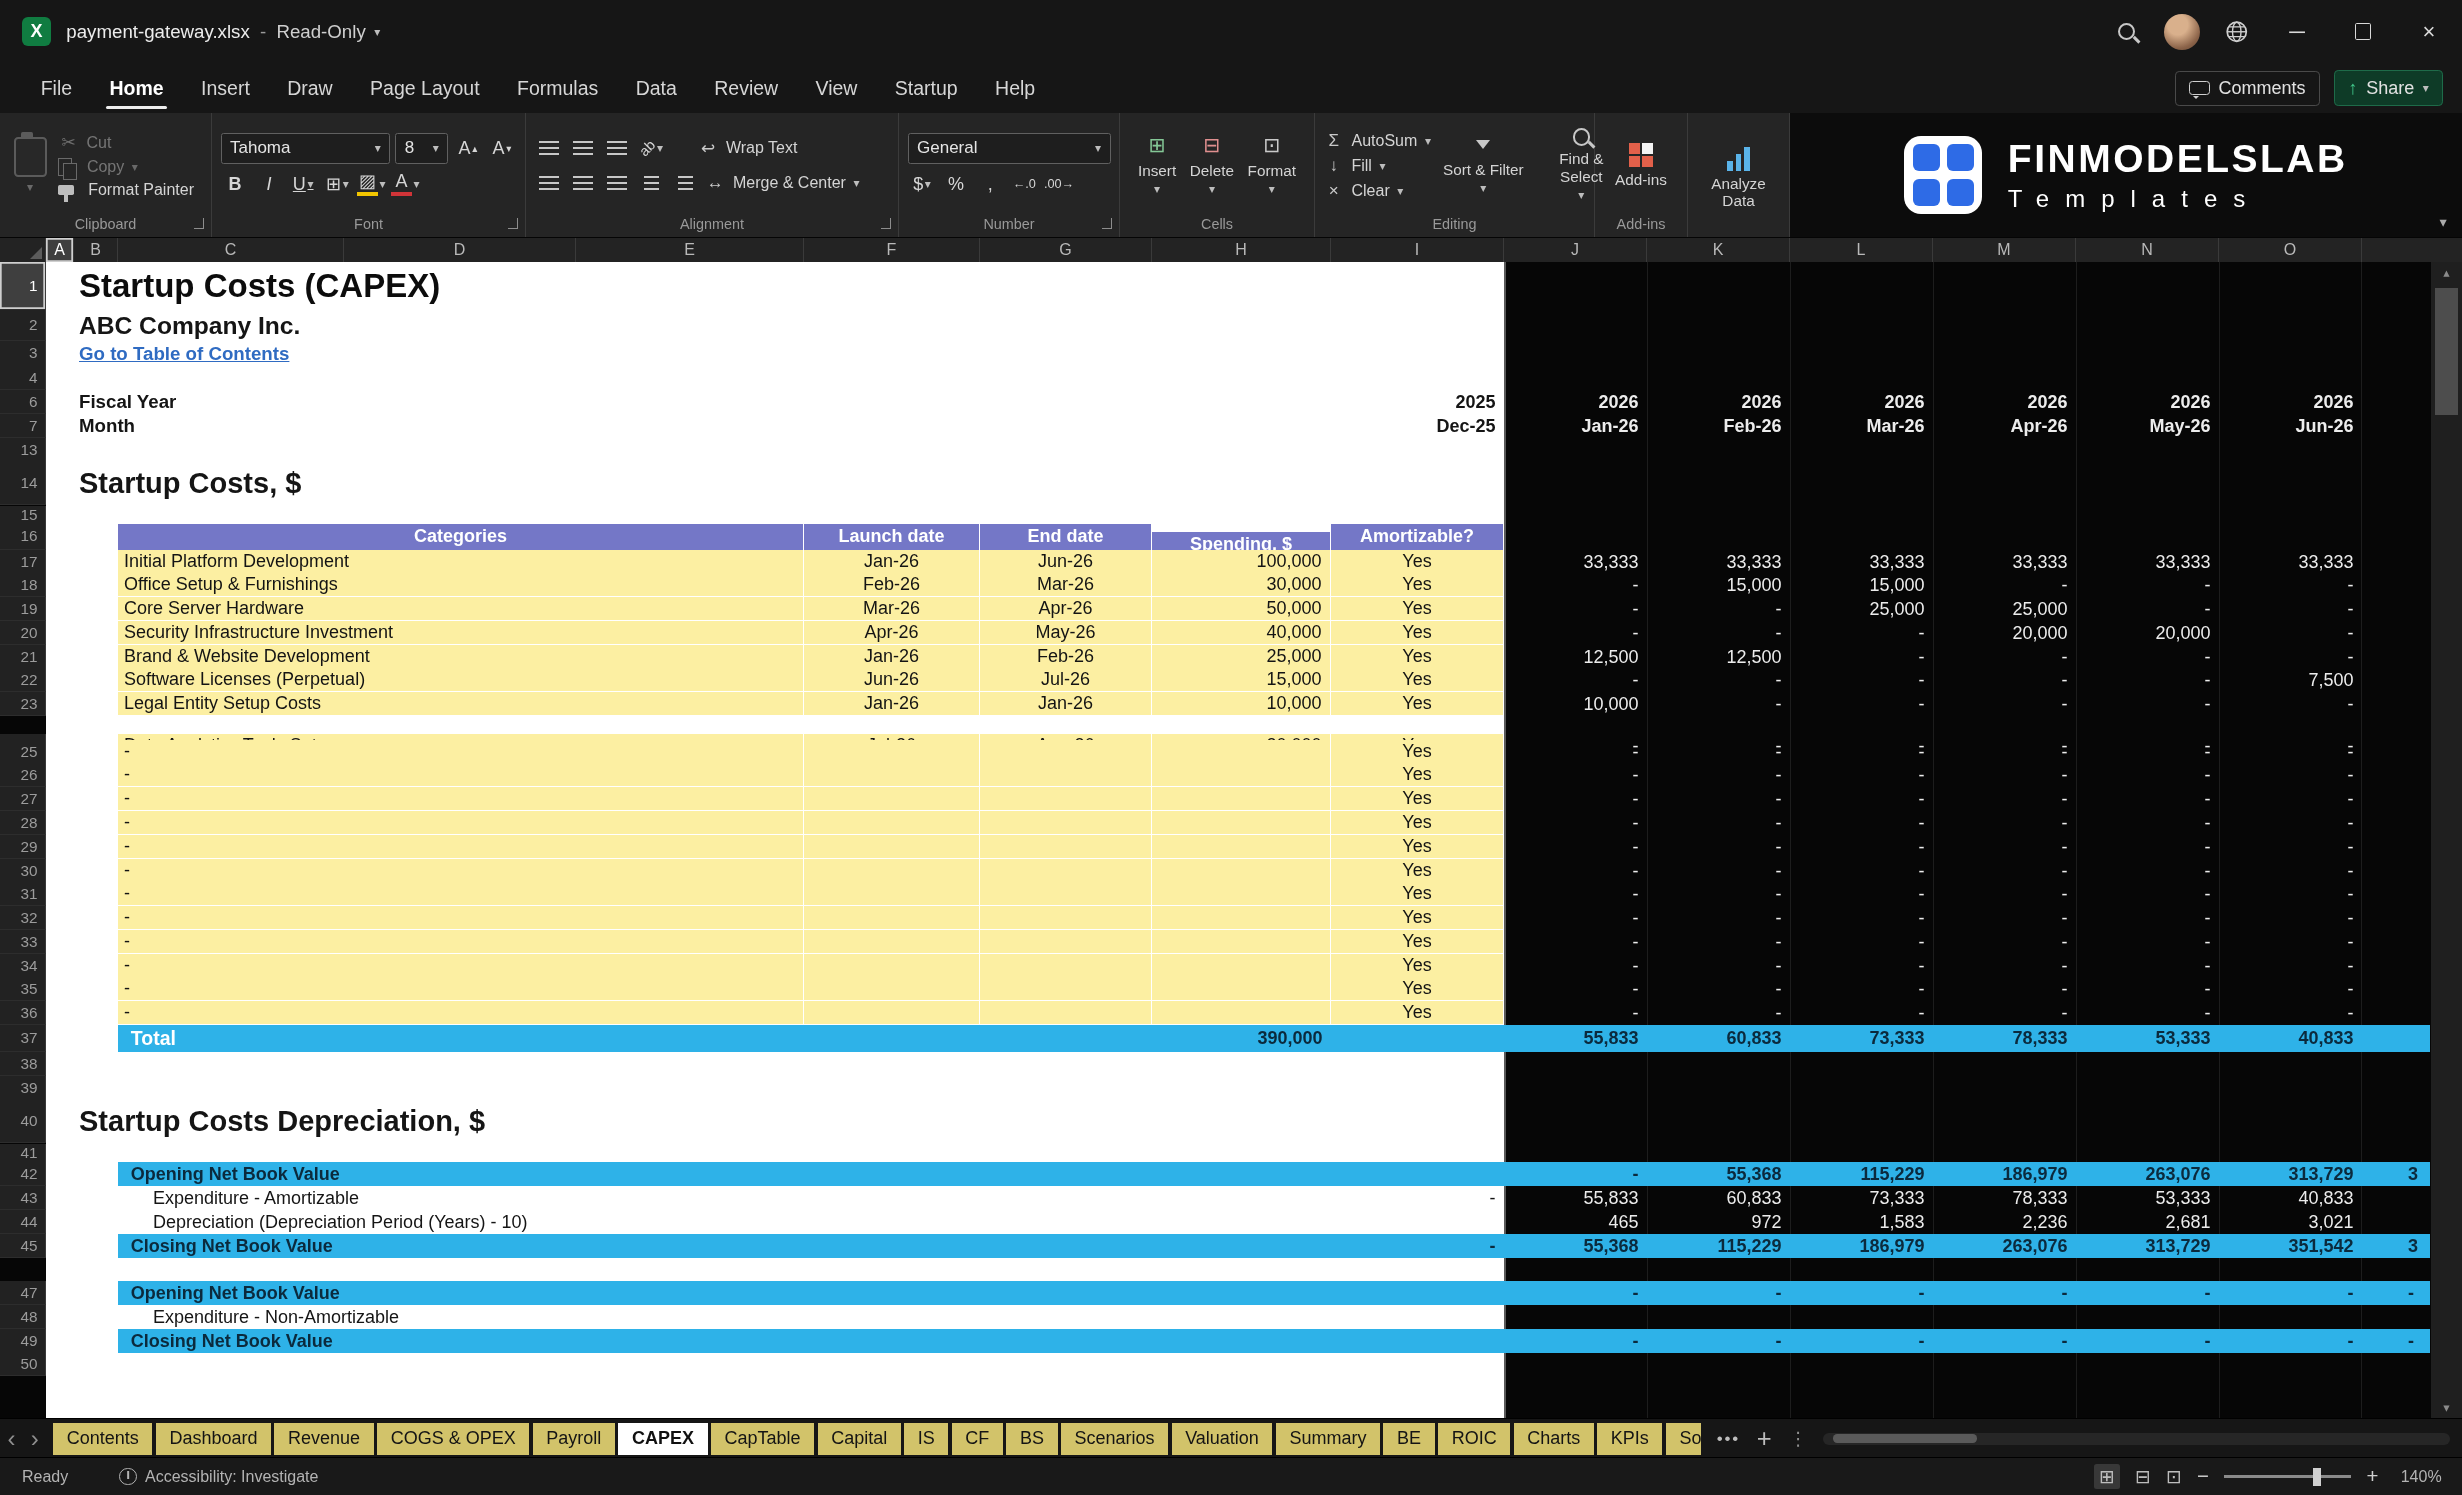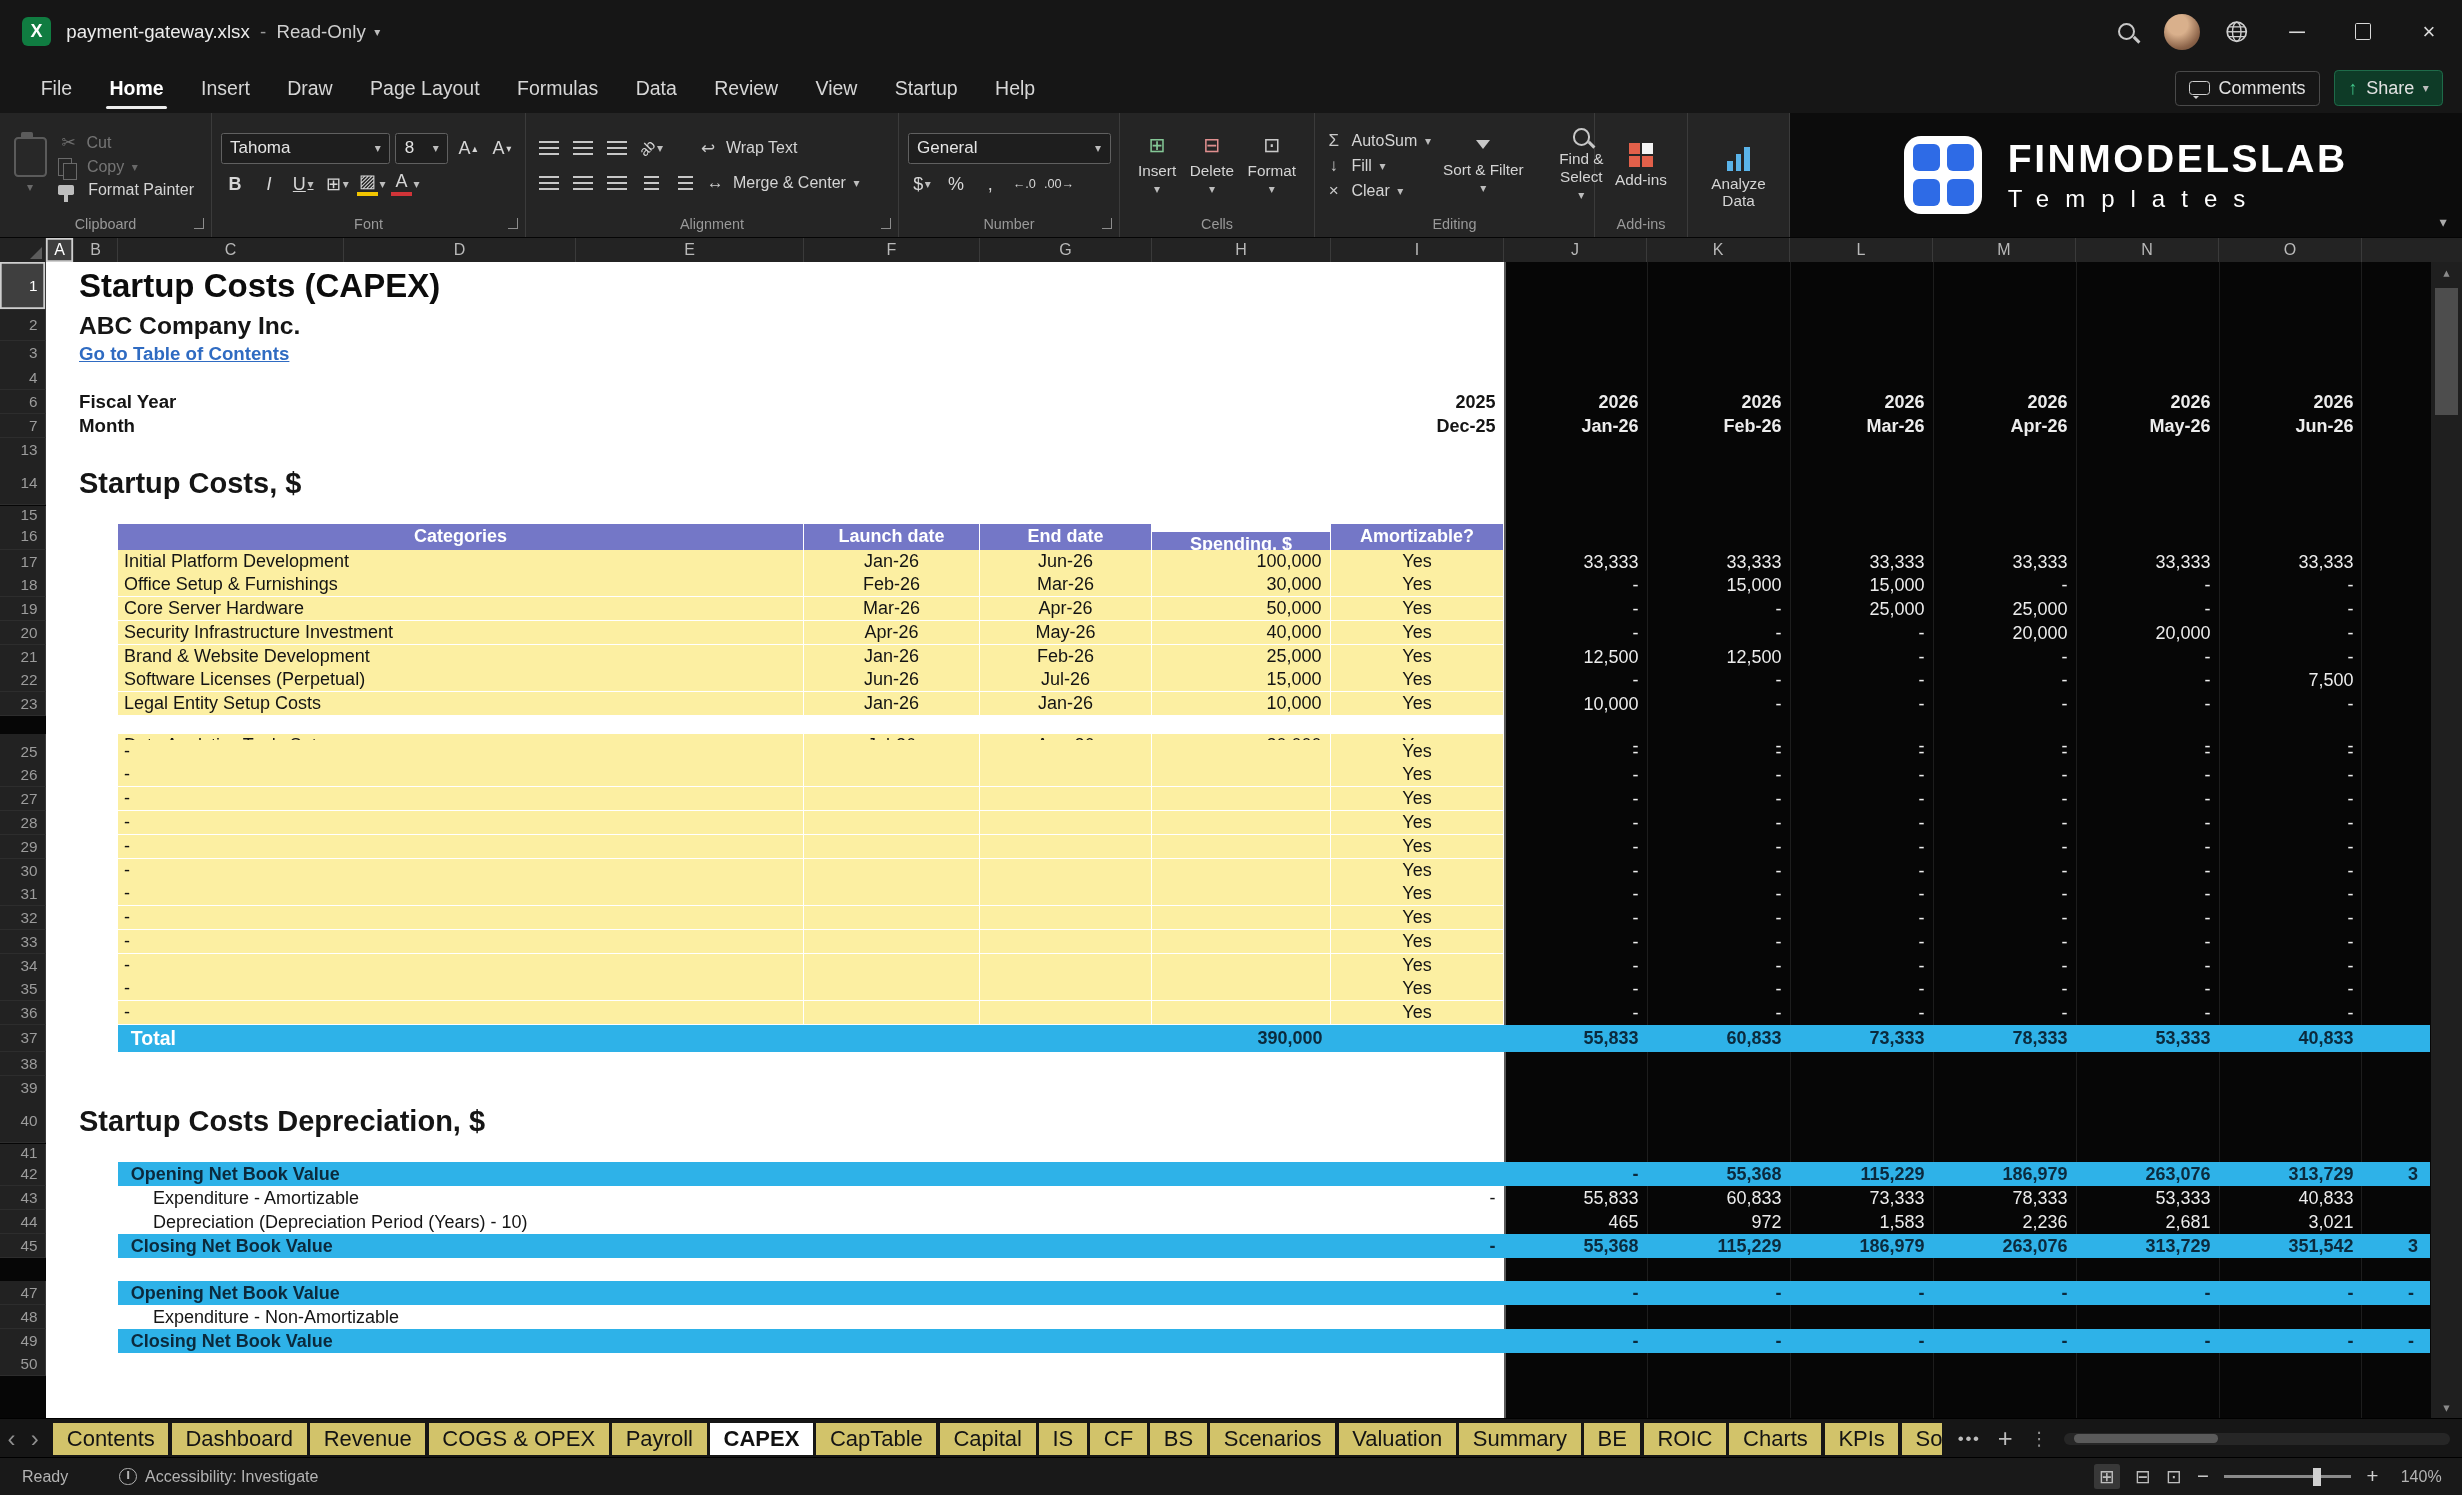--- a/index.html
+++ b/index.html
@@ -119,21 +119,21 @@
   .lbl21{font-size:18px;}
   .vscroll{position:absolute;right:0;top:24px;width:31px;bottom:0;background:#1f1f1f;border-left:0.8px solid #060606;z-index:6;}
   .varr{position:absolute;top:3.4px;left:0;width:100%;text-align:center;color:#8a8a8a;font-size:12.7px;}
   .vbot{top:auto;bottom:3.4px;}
   .vthumb{position:absolute;left:4.2px;right:4.2px;top:25.5px;height:127px;background:#4d4d4d;}
 
   
   .tabbar{position:absolute;left:0;top:1418px;width:2462px;height:39px;background:#161616;display:flex;align-items:center;border-top:0.8px solid #000;}
   .tabnav{color:#8f8f8f;font-size:24px;margin:0 7.6px;line-height:1;}
   #tabstrip{display:flex;align-items:center;height:100%;margin-left:6.8px;}
-  .tab{height:32px;display:flex;align-items:center;padding:0 13.6px;background:#D2C36A;color:#141414;font-size:22px;margin-right:3.4px;}
+  .tab{height:32px;display:flex;align-items:center;padding:0 13.6px;background:#D2C36A;color:#141414;font-size:18px;margin-right:3.4px;}
   .tab.active{background:#fff;font-weight:700;color:#111;}
   .tab.clip{max-width:37px;overflow:hidden;padding-right:0;}
   .moretabs{color:#bdbdbd;font-size:17px;letter-spacing:1.7px;margin:0 8.5px 0 12px;}
   .addtab{color:#bdbdbd;font-size:25.5px;margin:0 8.5px;line-height:1;}
   .tabdots{color:#8f8f8f;font-size:18.7px;margin:0 8.5px;}
   .hscroll{flex:1;height:12px;background:#262626;margin:0 12px 0 6.8px;position:relative;border-radius:6px;}
   .hthumb{position:absolute;left:10.2px;top:1.7px;width:144px;height:8.5px;background:#5a5a5a;border-radius:4.2px;}
 
   
   .statusbar{position:absolute;left:0;top:1457px;width:2462px;height:38px;background:#191919;display:flex;align-items:center;

